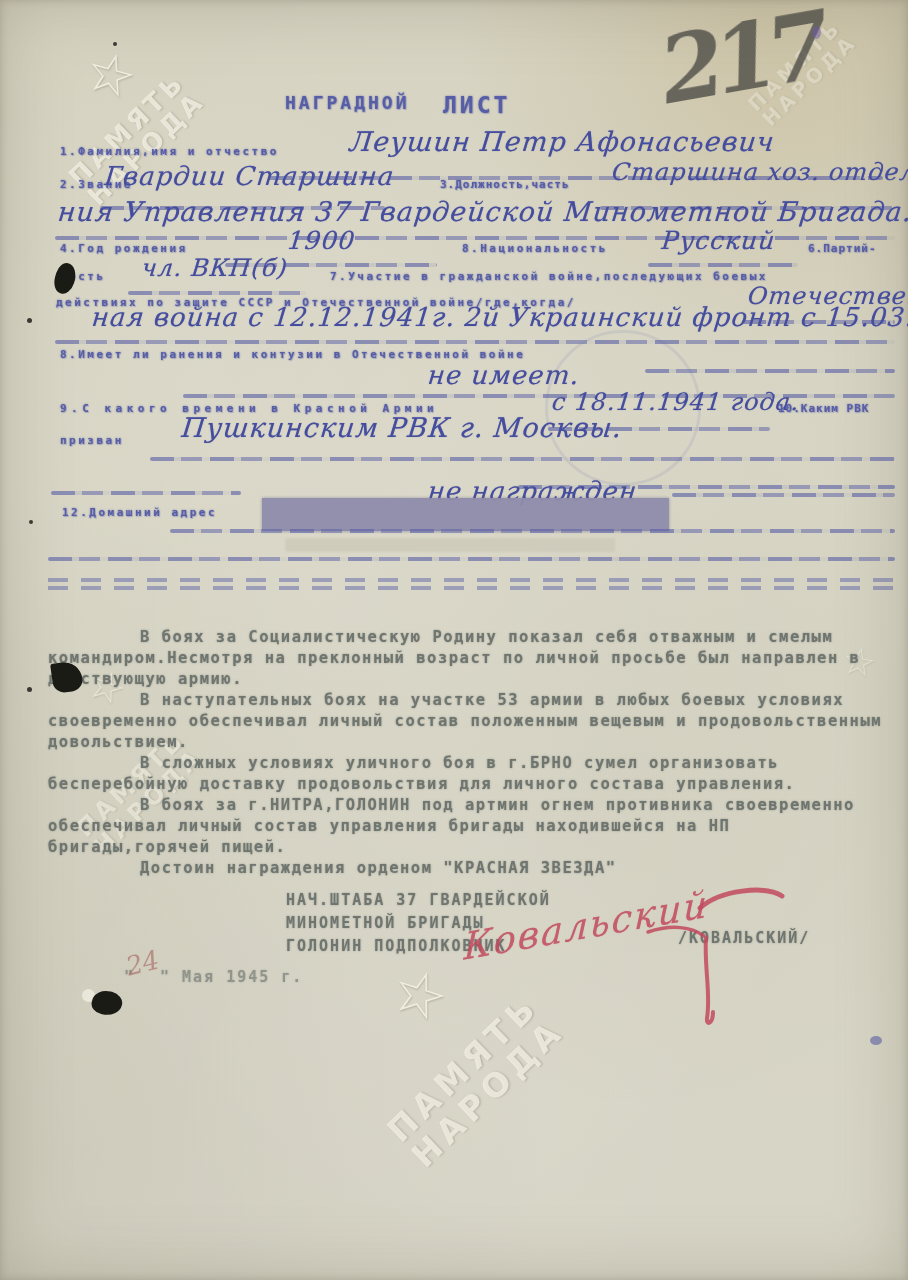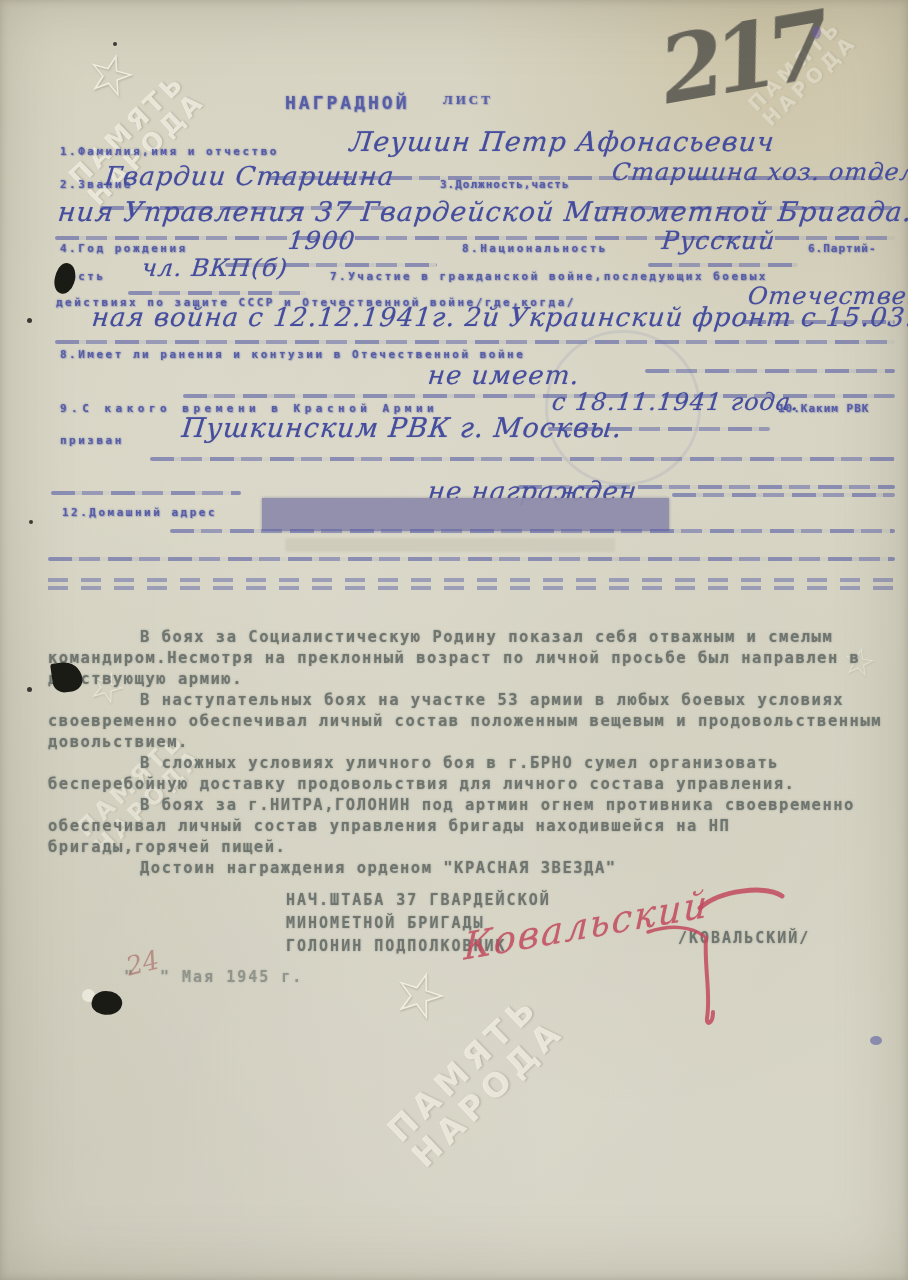--- a/index.html
+++ b/index.html
@@ -92,21 +92,21 @@
     <div>ПАМЯТЬ</div>
     <div>НАРОДА</div>
   </div>
 
   <div class="stamp-circle" style="left:545px;top:330px;width:150px;height:150px;"></div>
 
   <span class="abs pencil" style="left:660px;top:4px;">217</span>
   <div class="ink-blot" style="left:812px;top:26px;width:9px;height:13px;background:rgba(110,90,170,.5);"></div>
 
   <span class="abs typed" style="left:285px;top:92px;font-size:18px;letter-spacing:3px;">НАГРАДНОЙ</span>
-  <span class="abs typed" style="left:443px;top:92px;font-size:13px;letter-spacing:3px;font-family:Liberation Serif, serif;">ЛИСТ</span>
+  <span class="abs typed" style="left:443px;top:92px;font-size:23px;letter-spacing:3px;">ЛИСТ</span>
 
   <span class="abs typed" style="left:60px;top:145px;">1.Фамилия,имя и отчество</span>
   <span class="abs hand" style="left:350px;top:126px;font-size:27px;">Леушин Петр Афонасьевич</span>
   <div class="rule" style="left:268px;top:176px;width:615px;"></div>
 
   <span class="abs typed" style="left:60px;top:178px;">2.Звание</span>
   <span class="abs hand" style="left:105px;top:161px;font-size:26px;">Гвардии Старшина</span>
   <span class="abs typed" style="left:440px;top:178px;letter-spacing:1px;">3.Должность,часть</span>
   <span class="abs hand" style="left:612px;top:158px;font-size:24px;">Старшина хоз. отделе-</span>
   <div class="rule" style="left:100px;top:206px;width:285px;"></div>

